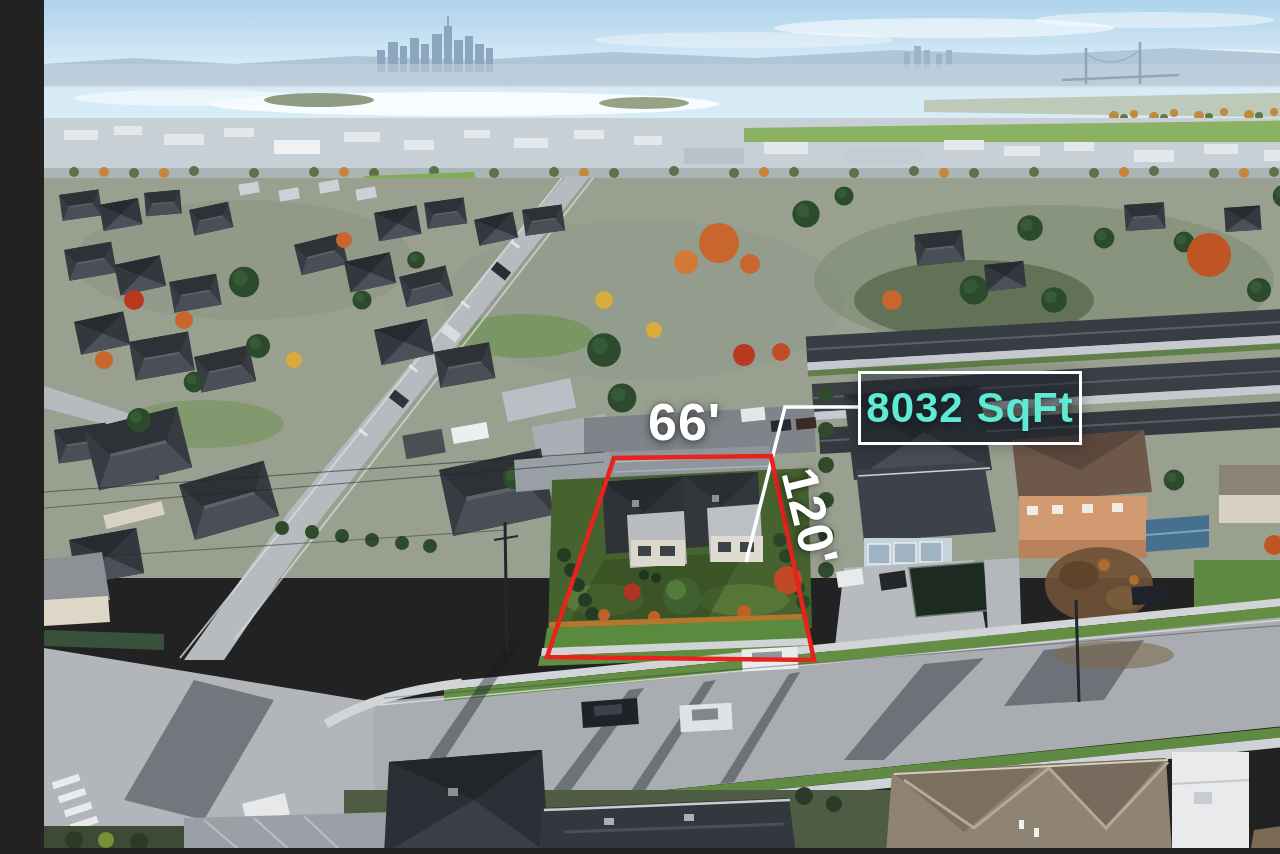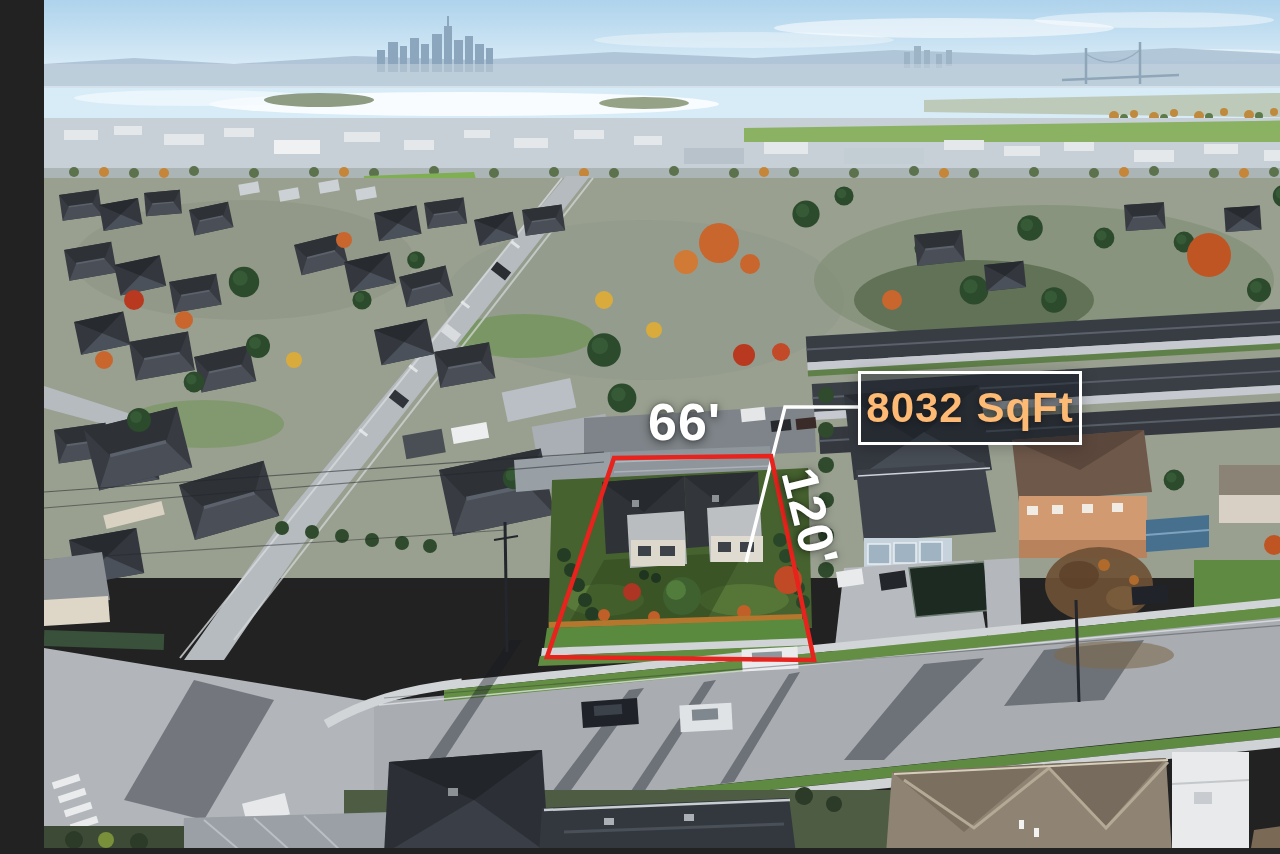--- a/index.html
+++ b/index.html
@@ -10,21 +10,21 @@
 
                  text-shadow:0 2px 10px rgba(0,0,0,.55),0 0 3px rgba(0,0,0,.35);
                  white-space:nowrap;user-select:none;}
   .label-width{left:604px;top:392px;font-size:52px;letter-spacing:1px;}
   .label-depth{left:782px;top:462px;font-size:50px;transform:rotate(76deg);
                transform-origin:0 0;letter-spacing:1px;}
   .area-box{position:absolute;left:814px;top:371px;width:218px;height:68px;
             border:3px solid #ffffff;background:rgba(24,30,38,.48);
             display:flex;align-items:center;justify-content:center;
             box-shadow:0 2px 14px rgba(0,0,0,.25);}
-  .area-box span{color:#fdba74;font-weight:700;font-size:42px;letter-spacing:1px;
+  .area-box span{color:#5eead4;font-weight:700;font-size:42px;letter-spacing:1px;
                  text-shadow:0 2px 6px rgba(0,0,0,.4);}
 </style>
 </head>
 <body>
 
 <div class="stage">
 <svg width="1280" height="854" viewBox="0 0 1280 854">
   <defs>
     <linearGradient id="skyG" x1="0" y1="0" x2="0" y2="1">
       <stop offset="0" stop-color="#aed3ec"></stop>

